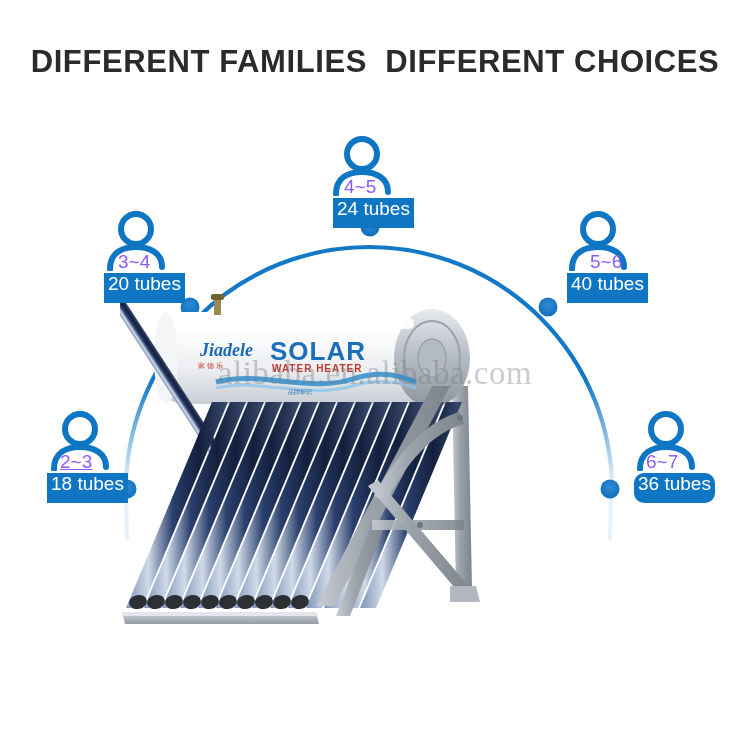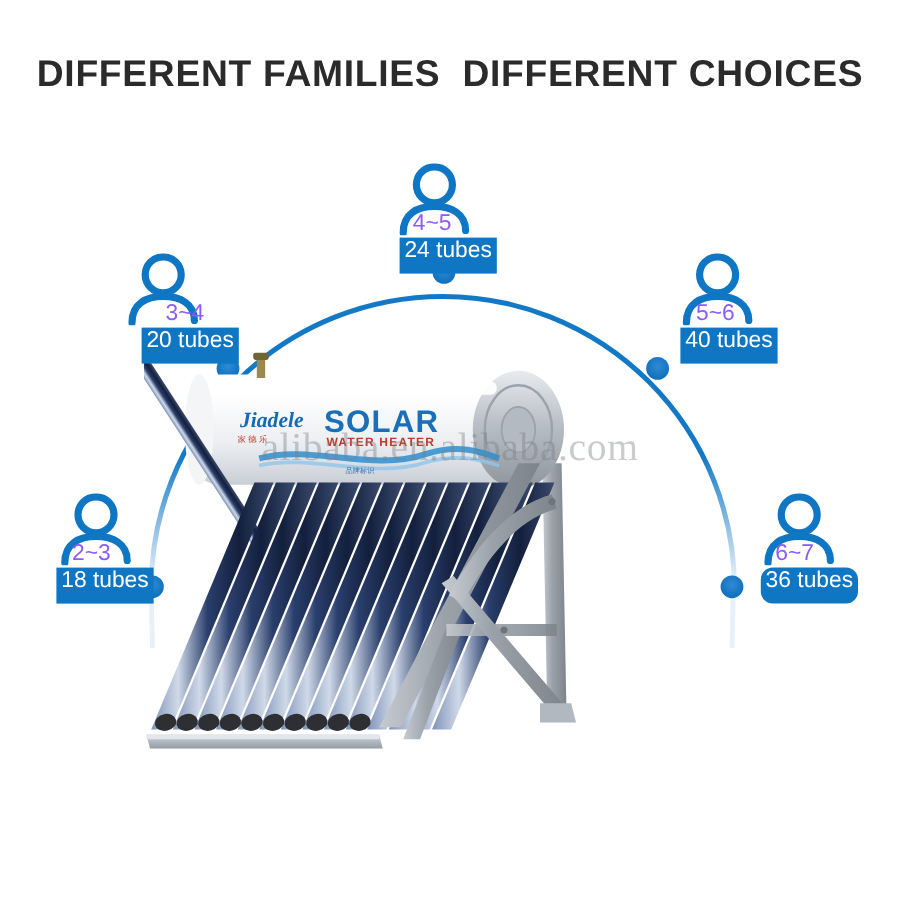--- a/index.html
+++ b/index.html
@@ -81,29 +81,29 @@
     white-space: nowrap;
     line-height: 1.1;
   }
 
   
   #marker-top     { left: 330px; top: 136px; }
   #marker-top .ratio { left: 14px; top: 40px; }
   #marker-top .tubes { left: 3px;  top: 62px; }
 
   #marker-left-up     { left: 104px; top: 211px; }
-  #marker-left-up .ratio { left: 14px; top: 40px; margin-left: 20px; }
-  #marker-left-up .tubes { left: 14px;  top: 62px; }
+  #marker-left-up .ratio { left: 14px; top: 40px; }
+  #marker-left-up .tubes { left: 0;  top: 62px; }
 
   #marker-right-up     { left: 566px; top: 211px; }
-  #marker-right-up .ratio { left: 14px; top: 40px; }
+  #marker-right-up .ratio { left: 24px; top: 40px; }
   #marker-right-up .tubes { left: 1px;  top: 62px; }
 
   #marker-left-low     { left: 48px; top: 411px; }
-  #marker-left-low .ratio { left: 12px; top: 40px; }
+  #marker-left-low .ratio { left: 12px; top: 40px; text-decoration: underline; }
   #marker-left-low .tubes { left: -1px; top: 62px; }
 
   #marker-right-low     { left: 634px; top: 411px; }
   #marker-right-low .ratio { left: 12px; top: 40px; }
   #marker-right-low .tubes { left: 0px;  top: 62px; border-radius: 10px; }
 
   
   #watermark {
     position: absolute;
     left: 0;

